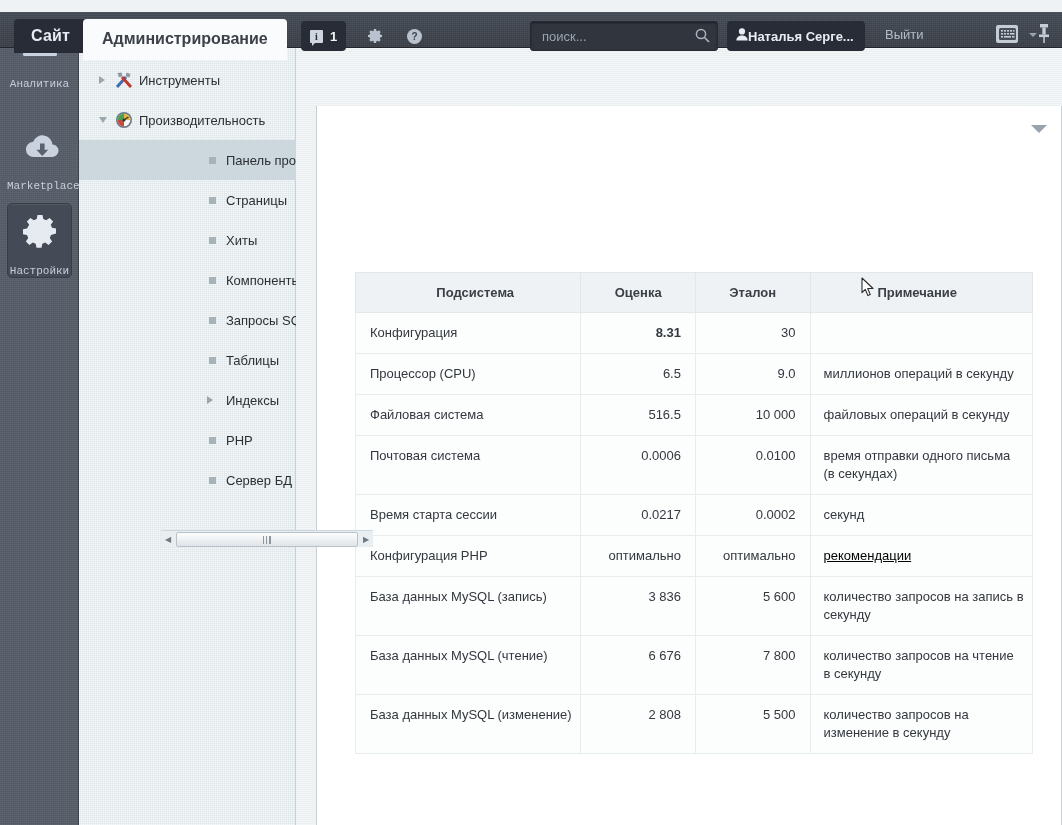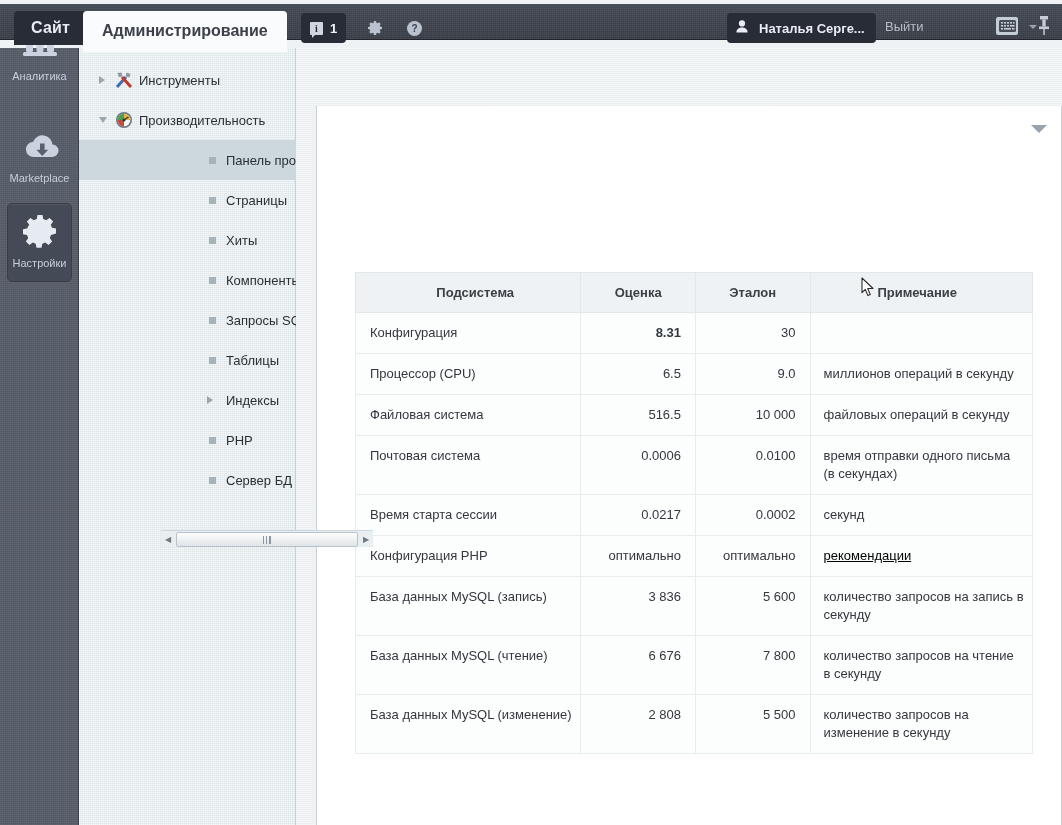--- a/index.html
+++ b/index.html
@@ -6,21 +6,21 @@
   html, body {
     margin: 0; padding: 0;
     width: 1062px; height: 825px;
     overflow: hidden;
     font-family: "Liberation Sans", sans-serif;
     background: #eef2f4;
   }
 
   
   .topbar {
-    position: absolute; top: 4px; left: 0;
+    position: absolute; top: 12px; left: 0;
     width: 1062px; height: 36px;
     background: #3d424b;
     background-image:
       repeating-linear-gradient(0deg, rgba(255,255,255,.028) 0 1px, rgba(0,0,0,.028) 1px 2px),
       repeating-linear-gradient(90deg, rgba(255,255,255,.022) 0 1px, rgba(0,0,0,.022) 1px 2px),
       linear-gradient(180deg, #464c56 0%, #3a3f48 100%);
     border-bottom: 1px solid #22262c;
     z-index: 40;
     text-decoration: underline;
   }
@@ -83,21 +83,21 @@
     color: #b9c2ce; font-size: 13px;
     font-family: "Liberation Sans", sans-serif;
   }
   .tb-search input::placeholder { color: #9aa4b2; }
   .tb-search .mag { position: absolute; right: 7px; top: 6px; }
 
   .tb-user {
     position: absolute; left: 727px; top: 9px;
     height: 30px; padding: 0 11px 0 9px;
     background: #272c36; border-radius: 4px;
-    display: flex; align-items: center; gap: 11px;
+    display: flex; align-items: center; gap: 0;
     color: #e9edf3; font-size: 13px; font-weight: bold;
   }
   .tb-logout {
     position: absolute; left: 885px; top: 15px;
     color: #b3bcc8; font-size: 13px;
   }
   .tb-lang {
     position: absolute; left: 950px; top: 15px;
     color: #b3bcc8; font-size: 13px;
     display: flex; align-items: center; gap: 12px; margin-left: 48px;
@@ -128,26 +128,26 @@
       repeating-linear-gradient(90deg, rgba(255,255,255,.018) 0 1px, rgba(0,0,0,.018) 1px 2px);
     border-right: 1px solid #3e434c;
     z-index: 30;
   }
   .rail-item {
     position: absolute; left: 7px;
     width: 65px;
     text-align: center;
     color: #c6cfdb; font-size: 11px;
   }
-  .rail-item .lbl { display: block; margin-top: 6px; }
+  .rail-item .lbl { display: block; margin-top: 14px; font-family: Liberation Mono, monospace; }
   .rail-item.active {
     background: #454b56;
     border: 1px solid #383d46;
     border-radius: 5px;
-    padding: 9px 0 12px;
+    padding: 9px 0 0;
     box-shadow: inset 0 1px 0 rgba(255,255,255,.07);
   }
 
   
   .treepanel {
     position: absolute; left: 79px; top: 48px;
     width: 217px; height: 777px;
     background: #e4ecef;
     background-image:
       repeating-linear-gradient(0deg, rgba(255,255,255,.35) 0 1px, rgba(0,0,0,.012) 1px 2px),
@@ -327,20 +327,29 @@
     </svg>
   </div>
 
   <div class="tb-iconbtn tb-help">
     <svg width="17" height="17" viewBox="0 0 17 17">
       <circle cx="8.5" cy="8.5" r="7.5" fill="#b9c2ce"></circle>
       <text x="8.5" y="12.4" font-size="10" font-weight="bold" text-anchor="middle" fill="#3d424b" font-family="Liberation Sans, sans-serif">?</text>
     </svg>
   </div>
 
+  <div class="tb-search">
+    <input placeholder="поиск..." style="">
+    <span class="mag">
+      <svg width="15" height="15" viewBox="0 0 15 15">
+        <circle cx="6" cy="6" r="4.6" fill="none" stroke="#aab4c1" stroke-width="1.5"></circle>
+        <line x1="9.5" y1="9.5" x2="14" y2="14" stroke="#aab4c1" stroke-width="1.7"></line>
+      </svg>
+    </span>
+  </div>
 
   <div class="tb-user">
     <span>
       <svg width="12" height="13" viewBox="0 0 12 13">
         <circle cx="6" cy="3.4" r="3.1" fill="#e9edf3"></circle>
         <path d="M0.4 12.6c0-3.2 2.5-5 5.6-5s5.6 1.8 5.6 5z" fill="#e9edf3"></path>
       </svg>
     </span>
     <span>Наталья Серге...</span>
   </div>

